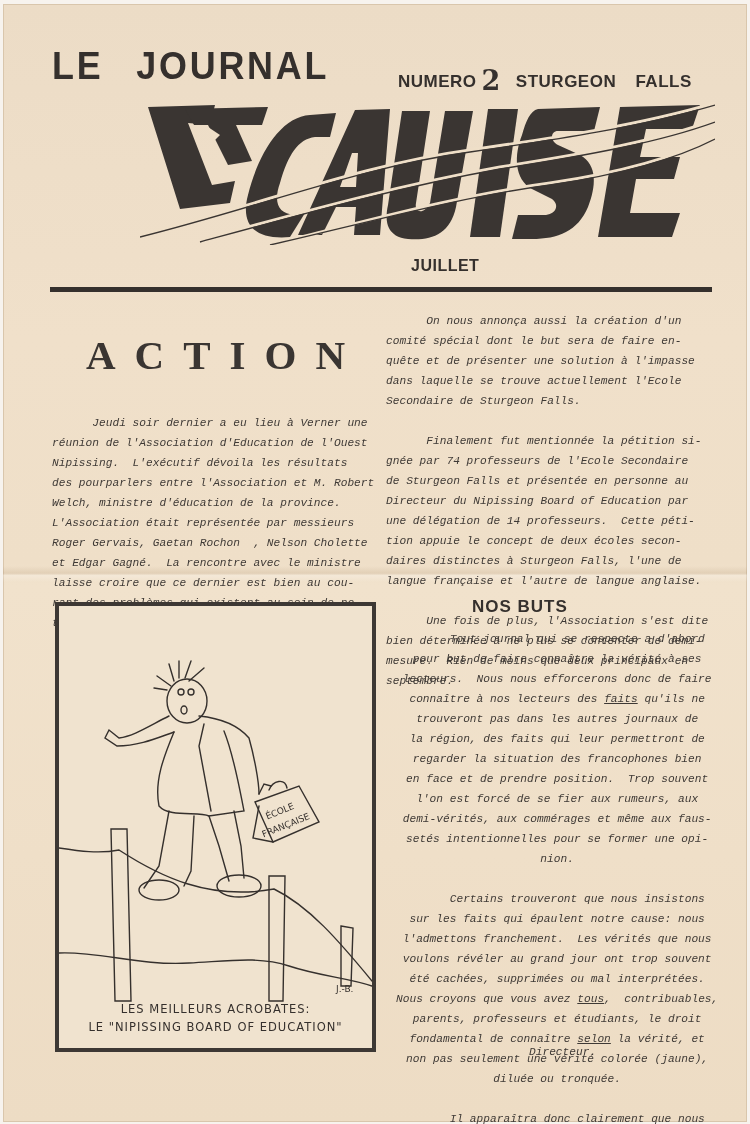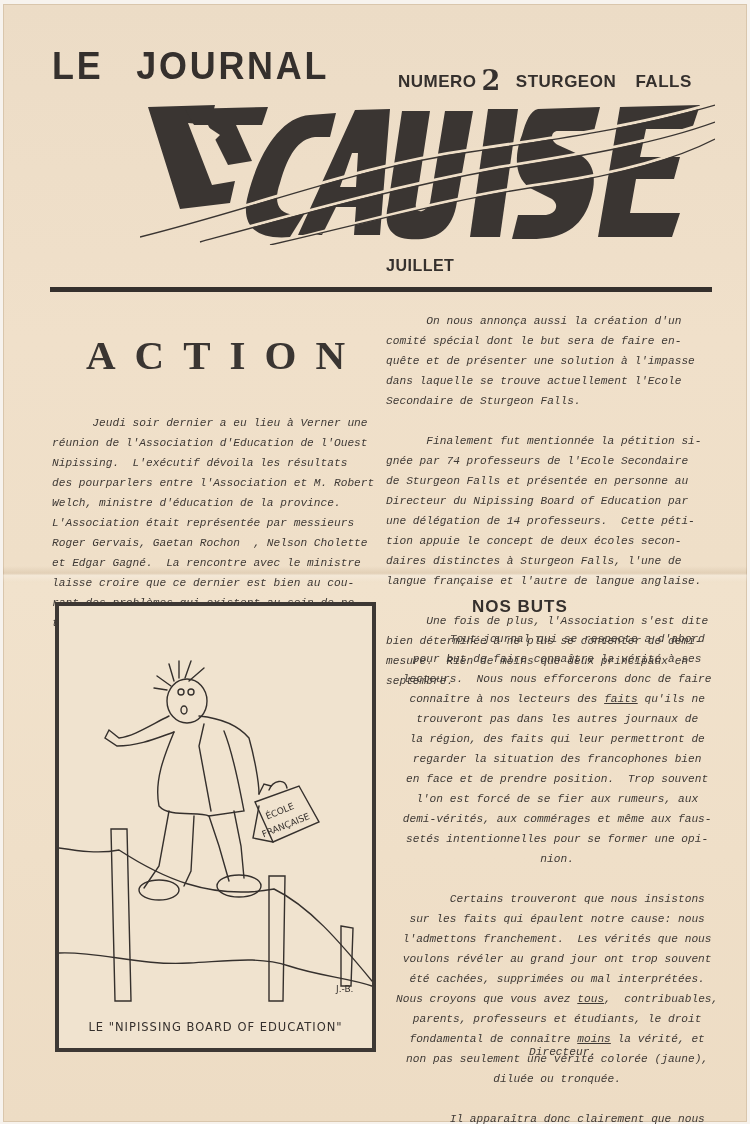--- a/index.html
+++ b/index.html
@@ -25,21 +25,21 @@
     word-spacing:22px;
   }
   .numero-line {
     left:398px; top:62px; font-family:"Liberation Sans", sans-serif; font-weight:bold;
     font-size:17px; color:#35302d; letter-spacing:0.5px; white-space:nowrap;
   }
   .numero-line .num { font-size:27px; font-family:"DejaVu Serif", serif; position:relative; top:3px; margin:0 5px; }
   .numero-line .place { margin-left:10px; word-spacing:14px; }
   .masthead { left:140px; top:95px; width:575px; height:150px; }
   .juillet {
-    left:386px; top:257px; font-family:"Liberation Sans", sans-serif; font-weight:bold;
+    left:411px; top:257px; font-family:"Liberation Sans", sans-serif; font-weight:bold;
     font-size:16px; color:#35302d; letter-spacing:0.5px;
   }
   .rule { left:50px; top:287px; width:662px; height:5px; background:#35302d; }
   .action-title {
     left:86px; top:331px; font-family:"Liberation Serif", serif; font-weight:bold;
     font-size:41px; letter-spacing:19px; color:#3a3532;
   }
   .col-text {
     font-size:11.2px; line-height:20px; color:#3e3935; white-space:pre;font-style:italic;
   }
@@ -177,20 +177,21 @@
 
       <path d="M0 242 C20 245 40 248 60 244 C100 270 150 295 215 283 C250 300 280 335 313 375"></path>
       <path d="M0 347 C40 345 80 360 130 357 C170 355 200 350 230 360 C260 370 290 372 313 380"></path>
     </g>
     <g>
       <text x="222" y="208" transform="rotate(-22 222 208)" font-family="DejaVu Sans, sans-serif" font-size="9" fill="#35302d" text-anchor="middle">ÉCOLE</text>
       <text x="228" y="222" transform="rotate(-22 228 222)" font-family="DejaVu Sans, sans-serif" font-size="9" fill="#35302d" text-anchor="middle">FRANÇAISE</text>
     </g>
   </svg>
   <div class="sign" style="left:277px; top:378px;">J.-B.</div>
+  <div class="caption" style="top:396px;">LES MEILLEURS ACROBATES:</div>
   <div class="caption" style="top:414px;">LE "NIPISSING BOARD OF EDUCATION"</div>
 </div>
 
 <div class="abs nos-buts">NOS BUTS</div>
 <div class="abs col-text p3"><span>      Tout journal qui se respecte a d'abord
 pour but de faire connaître la vérité à ses
 lecteurs.  Nous nous efforcerons donc de faire
 connaître à nos lecteurs des </span><span class="u">faits</span><span> qu'ils ne
 trouveront pas dans les autres journaux de
 la région, des faits qui leur permettront de
@@ -201,21 +202,21 @@
 setés intentionnelles pour se former une opi-
 nion.
 
       Certains trouveront que nous insistons
 sur les faits qui épaulent notre cause: nous
 l'admettons franchement.  Les vérités que nous
 voulons révéler au grand jour ont trop souvent
 été cachées, supprimées ou mal interprétées.
 Nous croyons que vous avez </span><span class="u">tous</span><span>,  contribuables,
 parents, professeurs et étudiants, le droit
-fondamental de connaître </span><span class="u">moins</span><span> la vérité, et
+fondamental de connaître </span><span class="u">selon</span><span> la vérité, et
 non pas seulement une vérité colorée (jaune),
 diluée ou tronquée.
 
       Il apparaîtra donc clairement que nous
 travaillons à l'établissement d'une école
 d'expression française à Sturgeon Falls en
 septembre '71.  Les francophones y ont droit
 selon la lettre et l'esprit de la loi. Pour-
 quoi ne l'avons-nous pas encore?  Lisez-nous,
 lisez-nous bien: la réponse vous viendra

